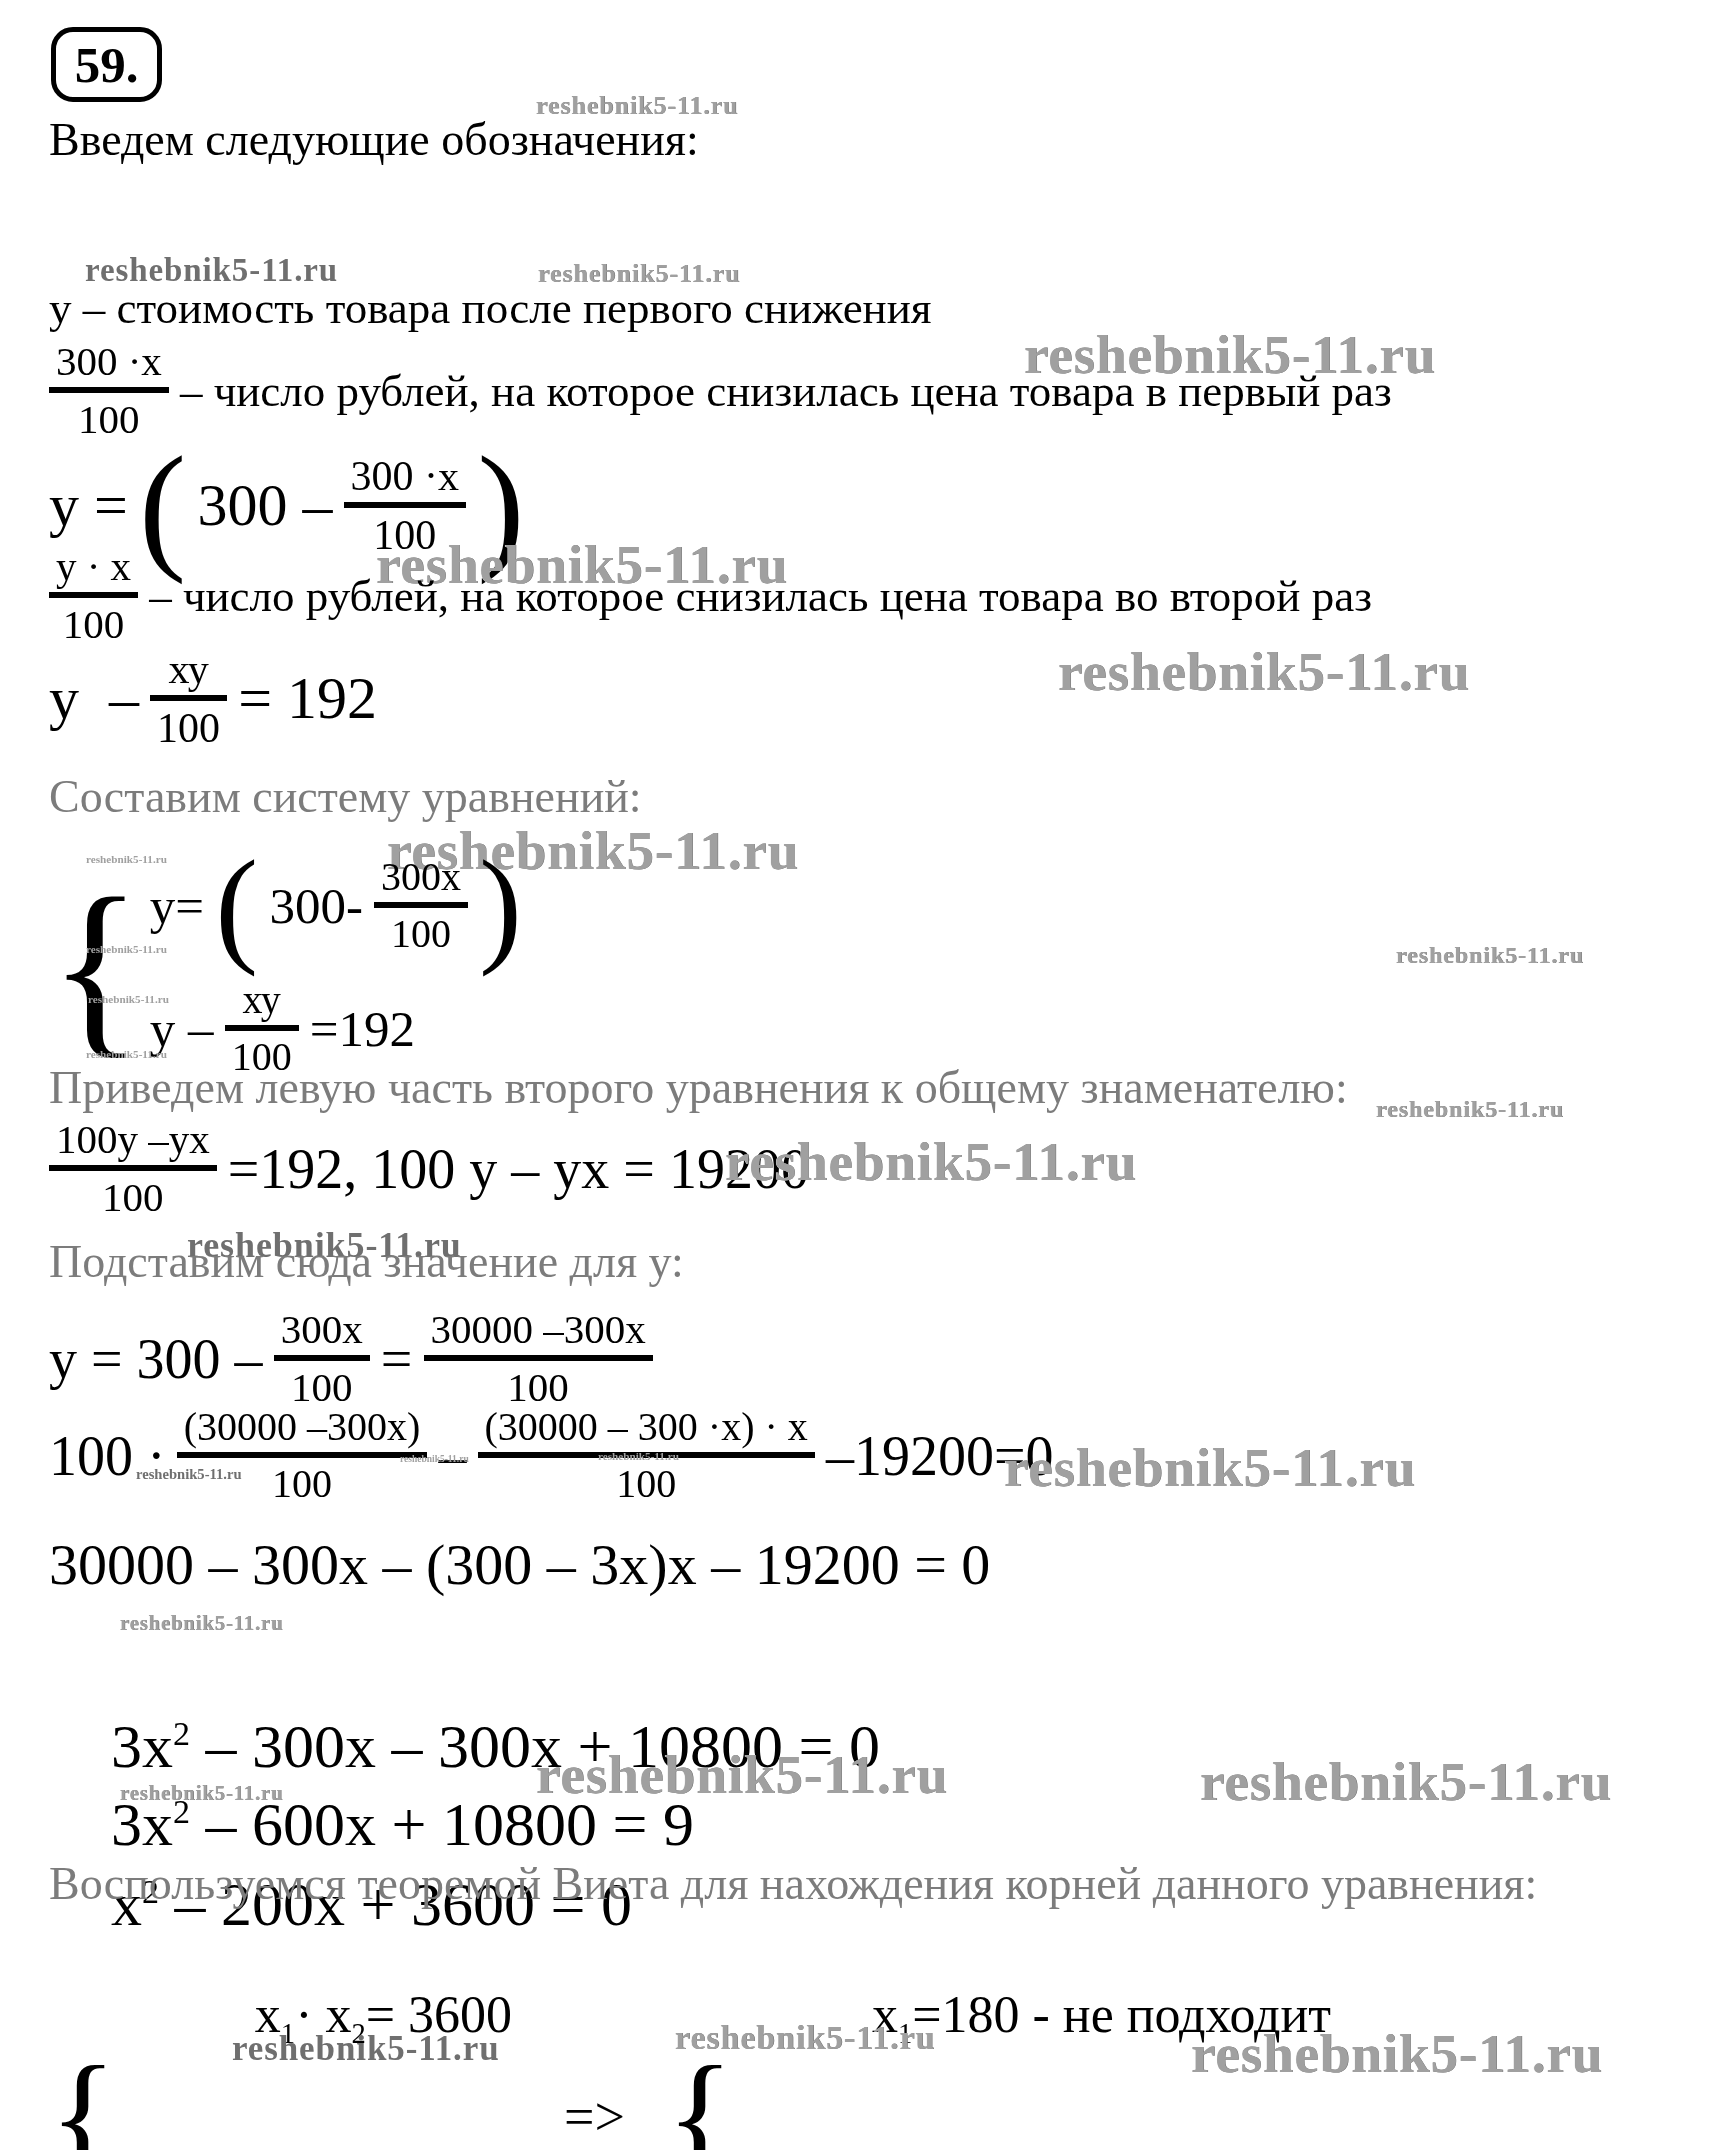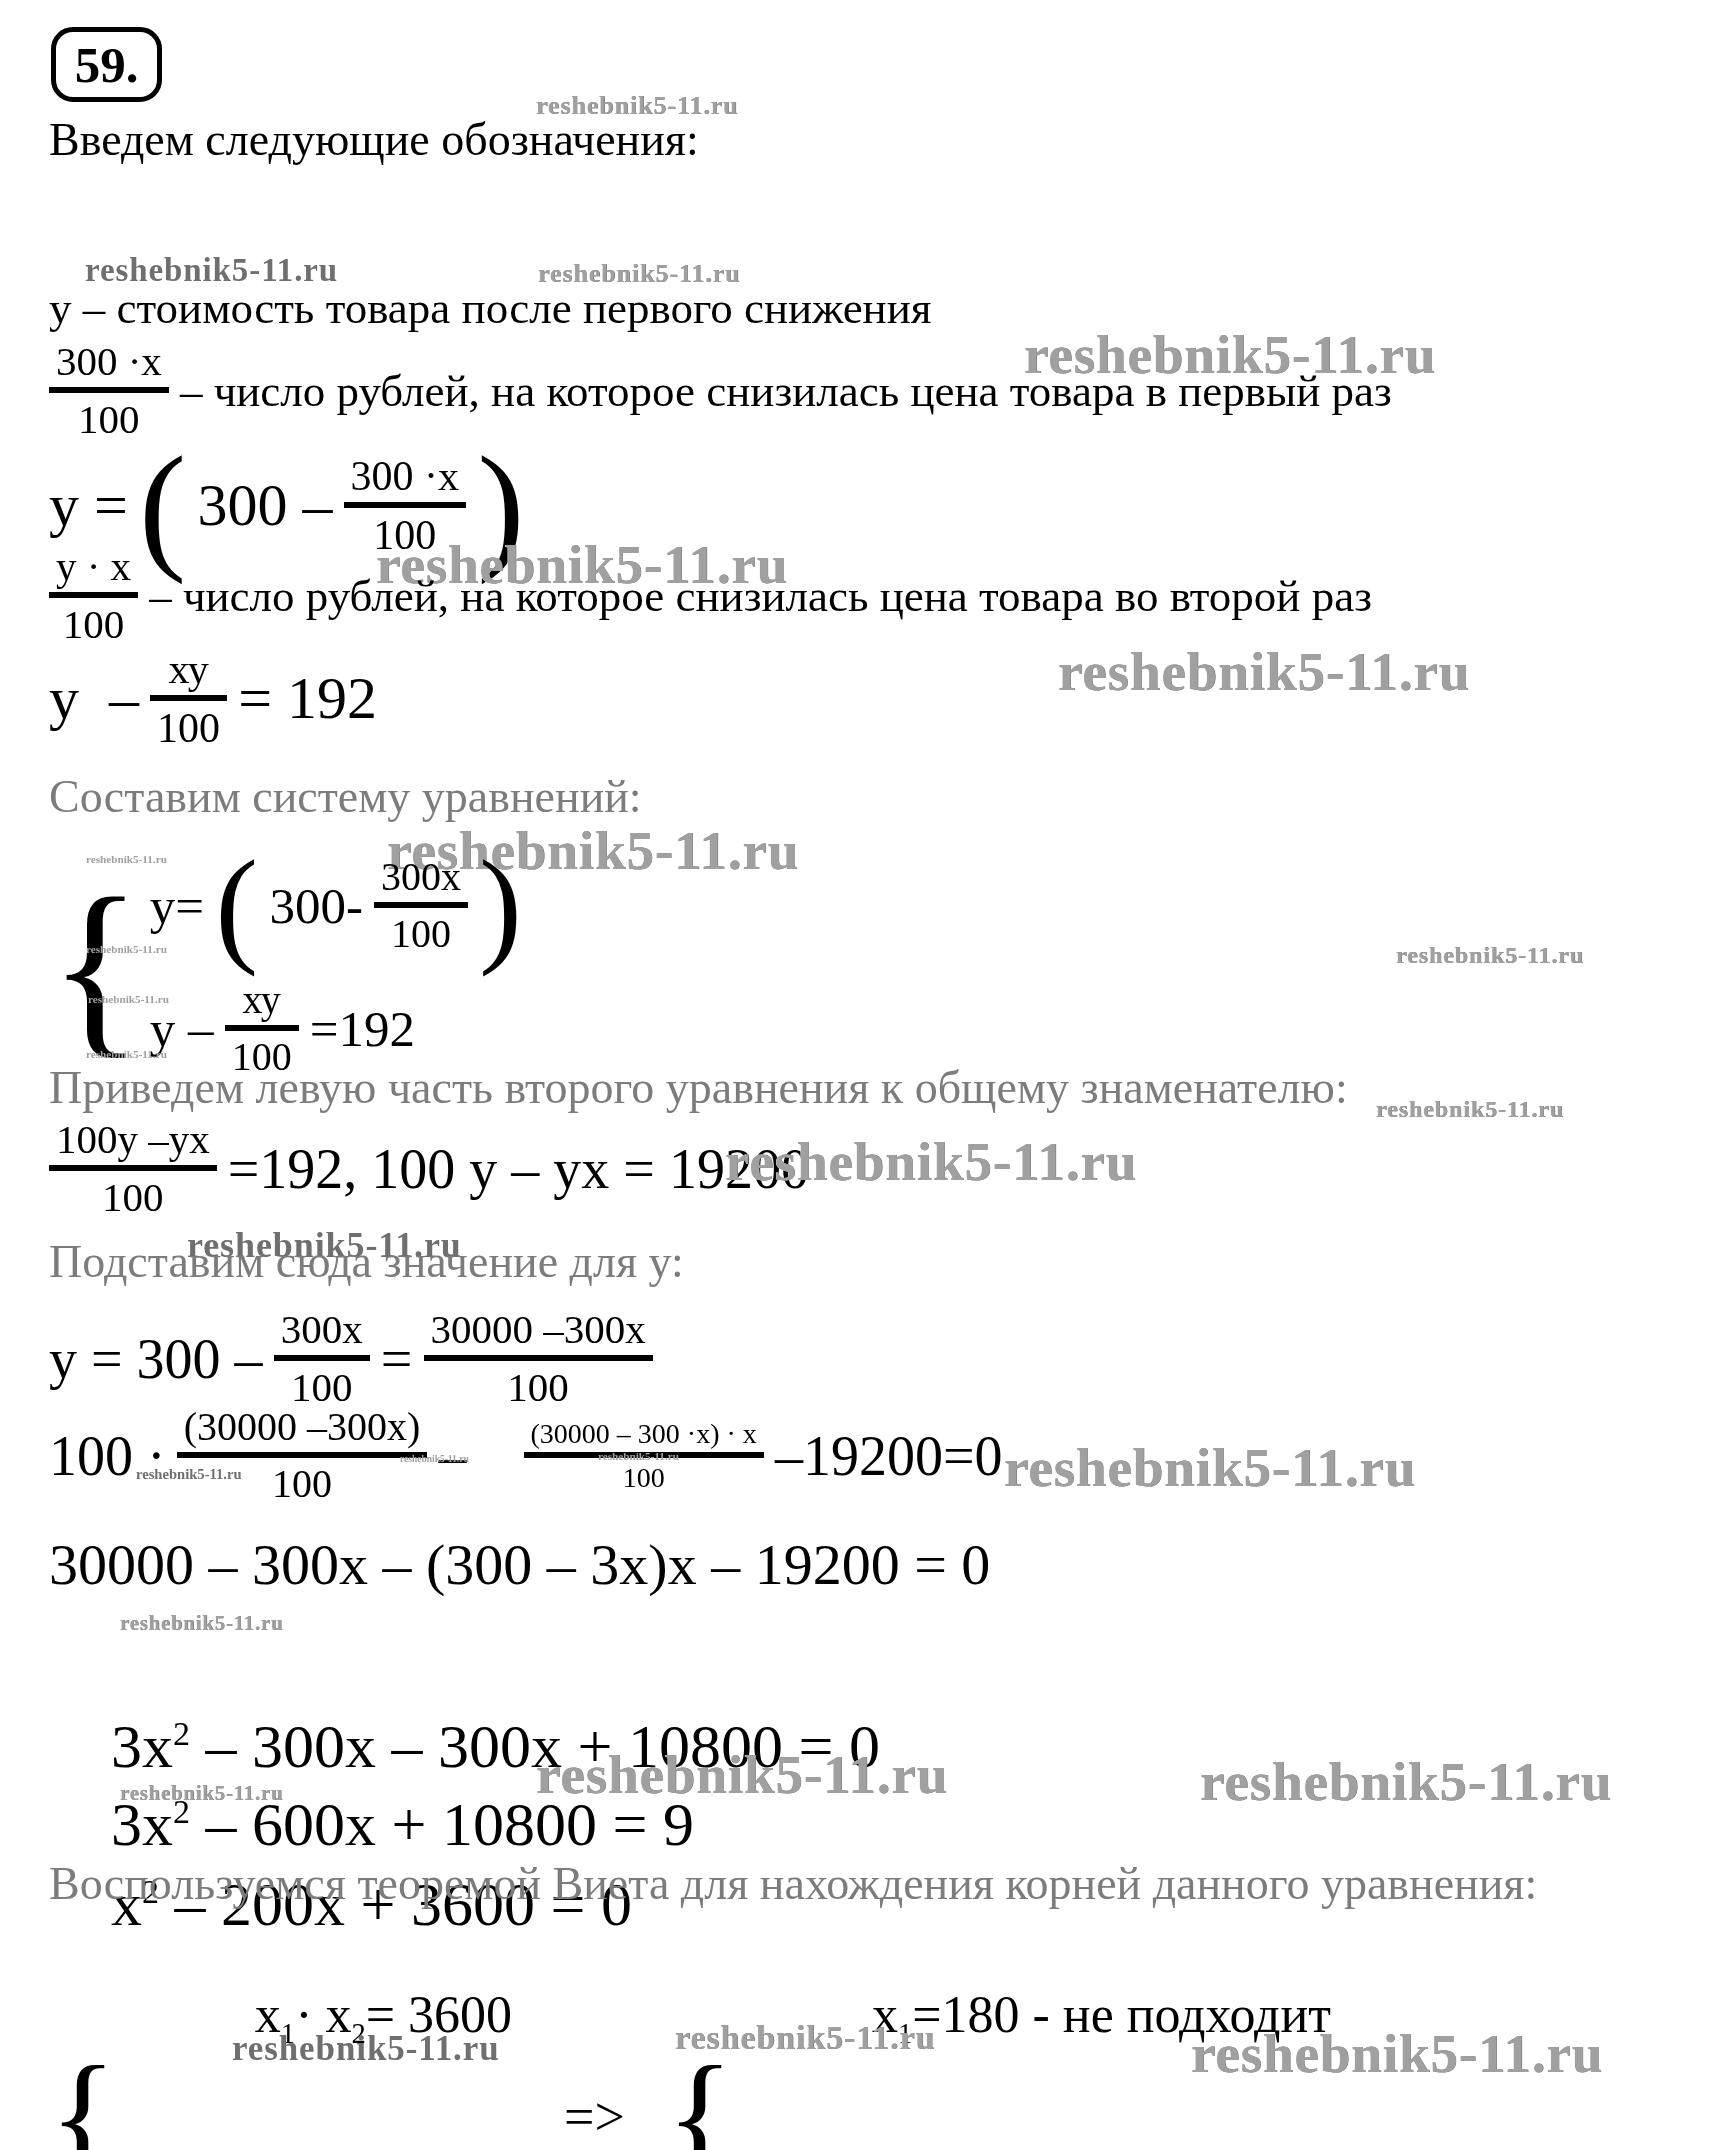--- a/index.html
+++ b/index.html
@@ -172,21 +172,21 @@
   </div>
 
   <div class="abs eq" style="left:49px;top:1406px;font-size:56px;">
     <span>100 ·</span>
     <span class="frac" style="font-size:40px;">
       <span class="num">(30000 –300х)</span>
       <span class="bar"></span>
       <span class="den">100</span>
     </span>
     <span>–</span>
-    <span class="frac" style="font-size:28px;margin-left:46px;">
+    <span class="frac" style="font-size:40px;">
       <span class="num">(30000 – 300 ·х) · х</span>
       <span class="bar"></span>
       <span class="den">100</span>
     </span>
     <span>–19200=0</span>
   </div>
 
   <span class="abs wm" style="left:1004px;top:1436px;font-size:55px;">reshebnik5-11.ru</span>
 
   <span class="abs wm tiny dark" style="left:136px;top:1466px;font-size:14.6px;">reshebnik5-11.ru</span>

